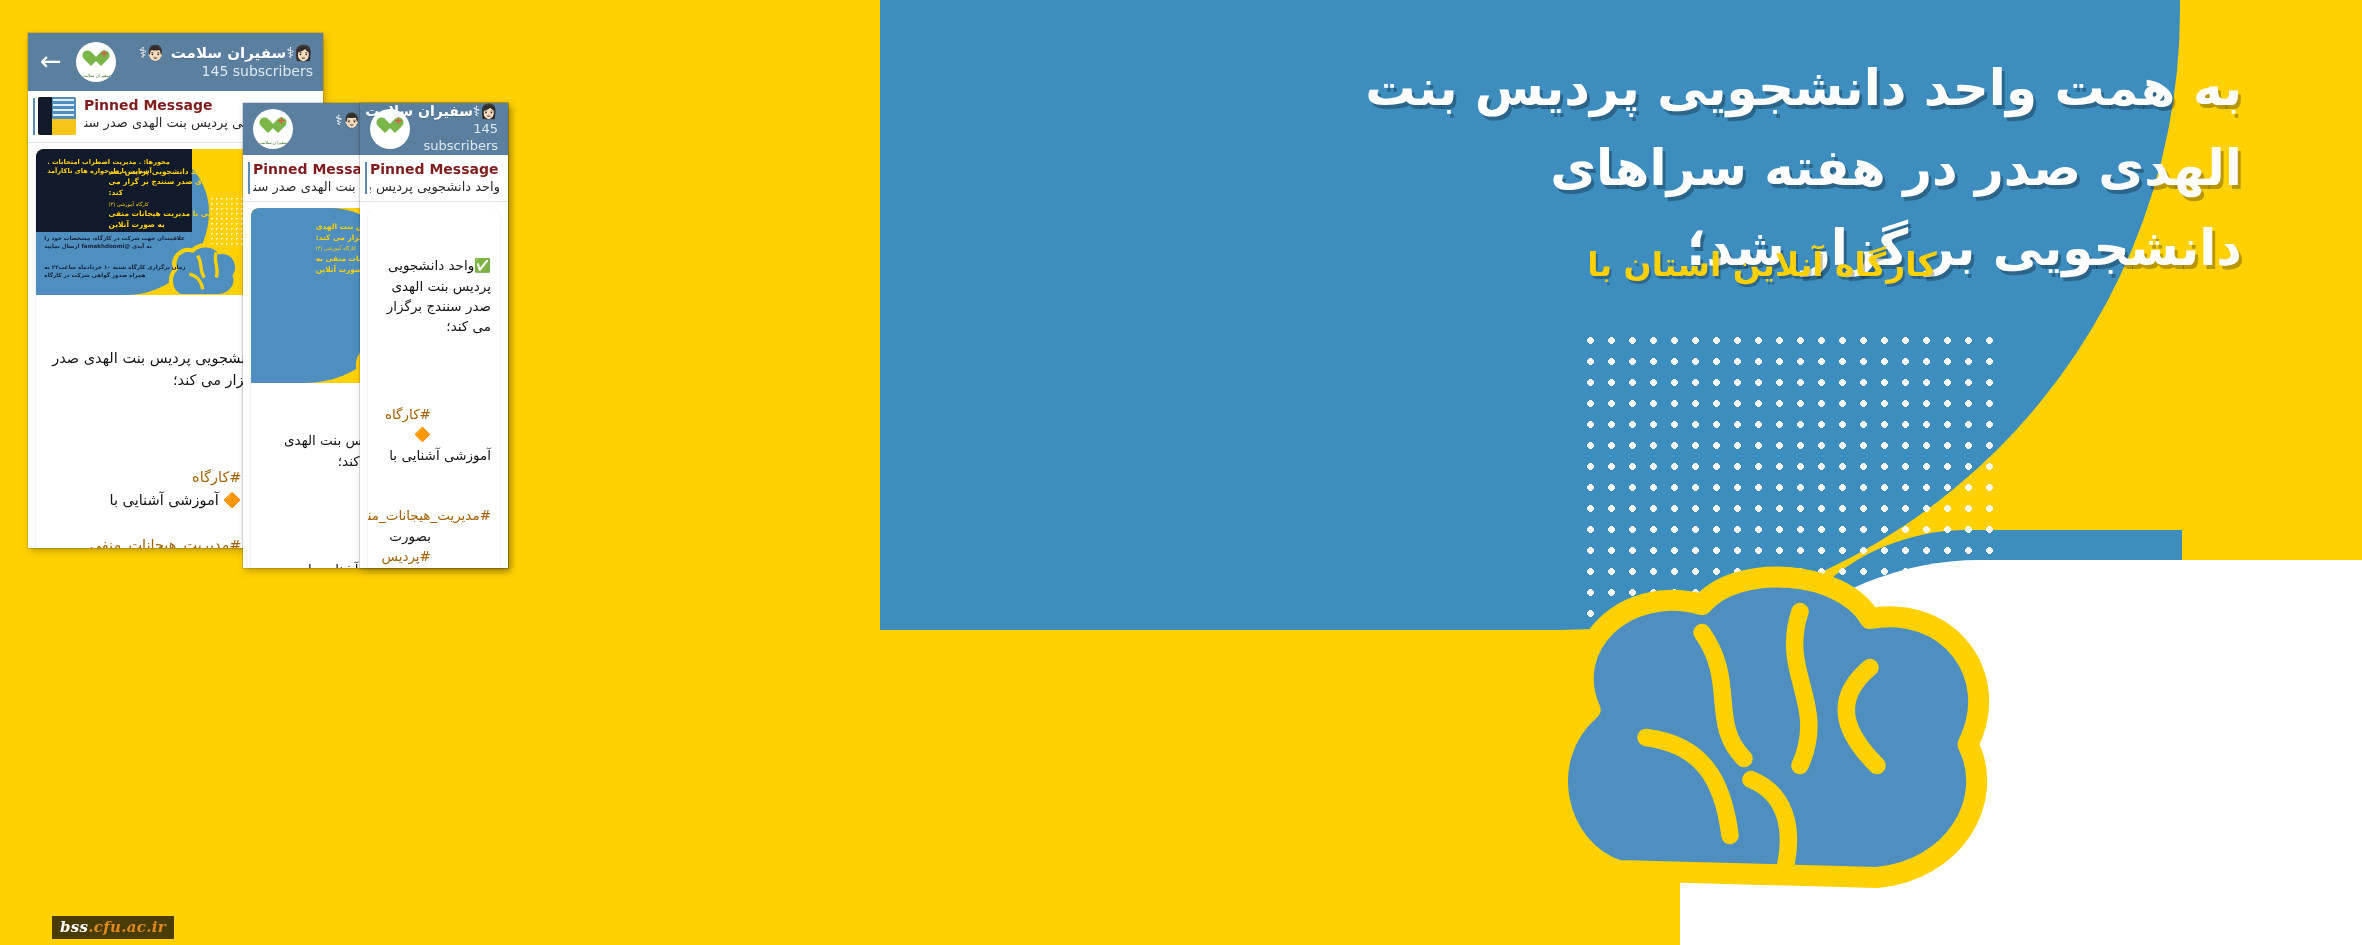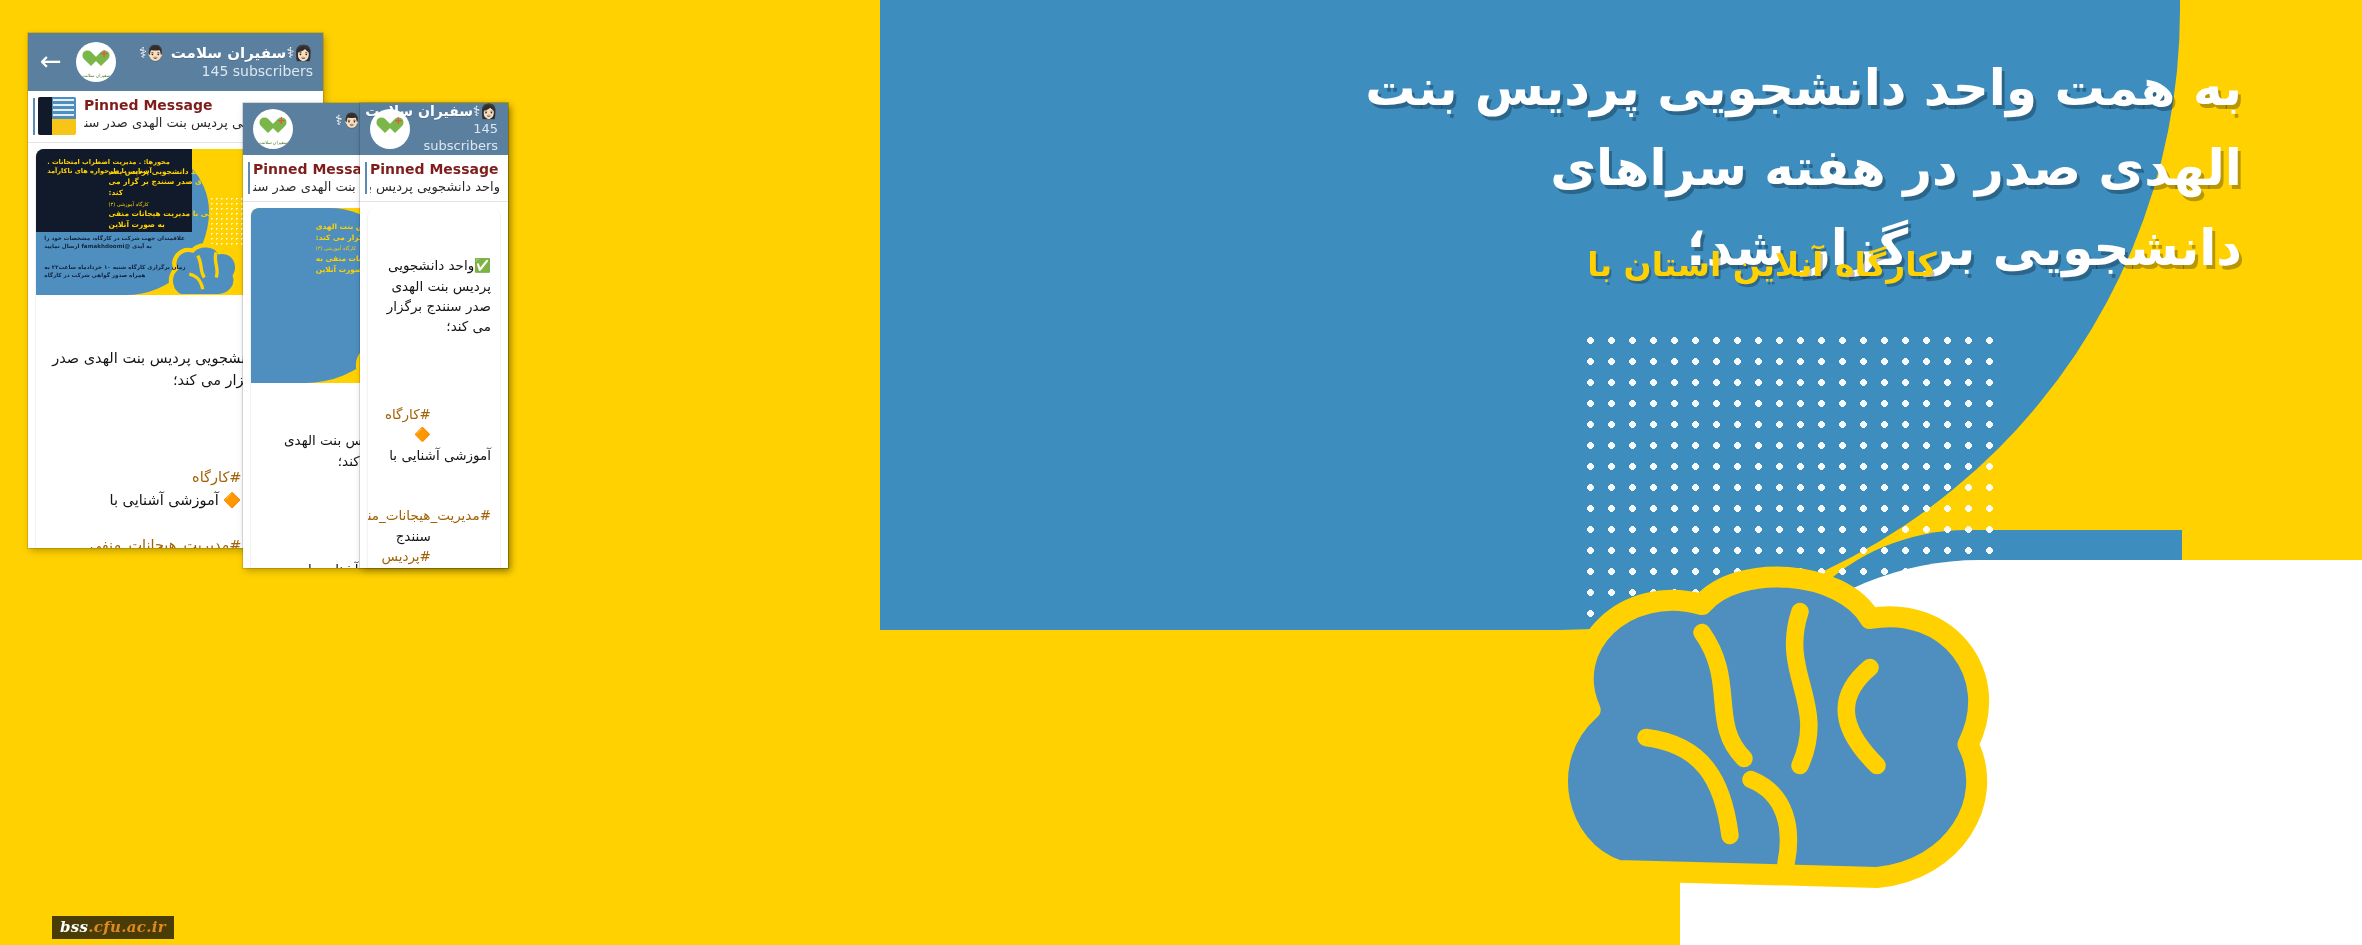--- a/index.html
+++ b/index.html
@@ -374,21 +374,21 @@
       </div>
 
       <div class="tg-body">
         <div class="msg">
           <div class="msg-text">
             <p>✅واحد دانشجویی پردیس بنت الهدی صدر سنندج برگزار می کند؛</p>
             <p>
               <span class="lnk">#کارگاه</span>
               <span>🔶 آموزشی آشنایی با</span><br>
               <span class="lnk">#مدیریت_هیجانات_منفی</span>
-              <span>سنندج</span>
+              <span>بصورت</span>
               <span class="lnk">#پردیس</span>
             </p>
             
             
             
             
             
             
             
             

